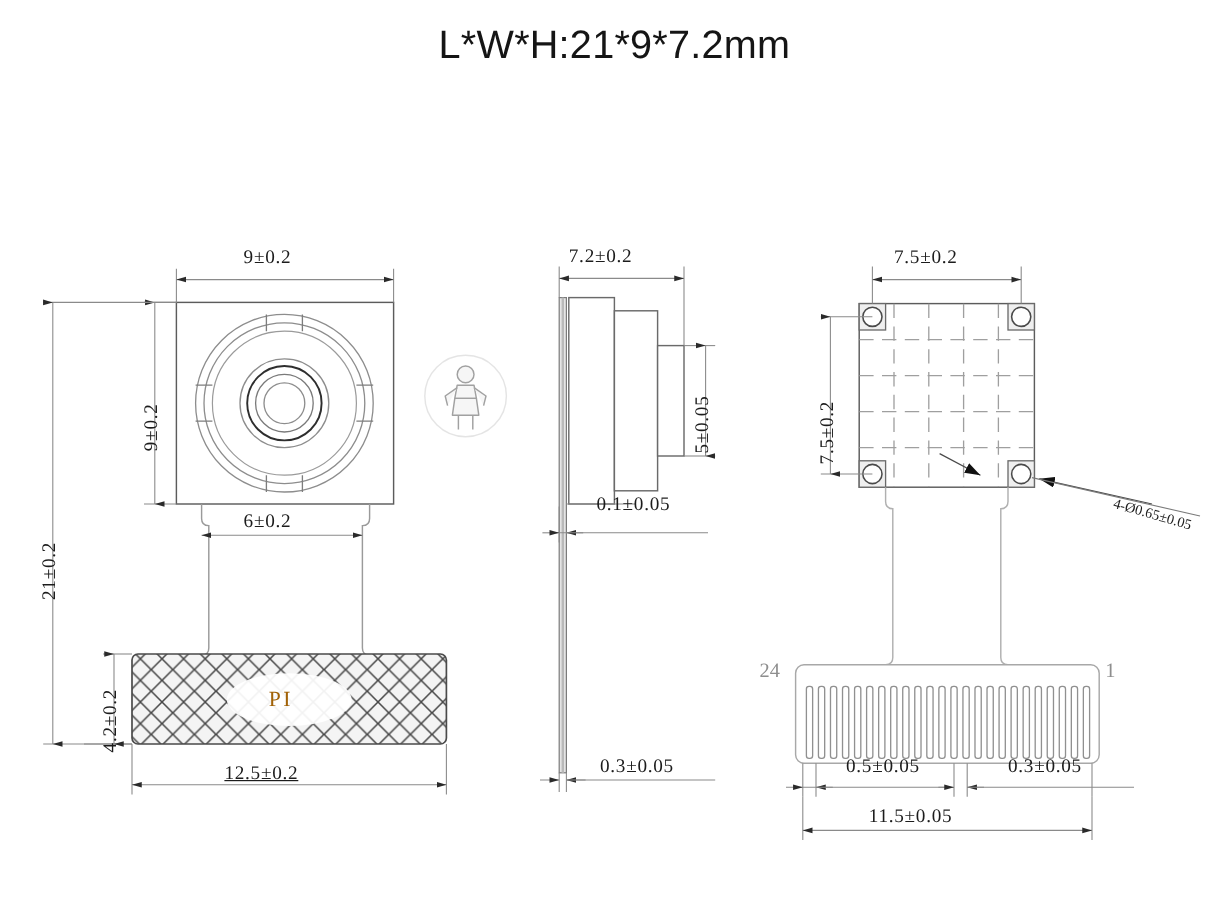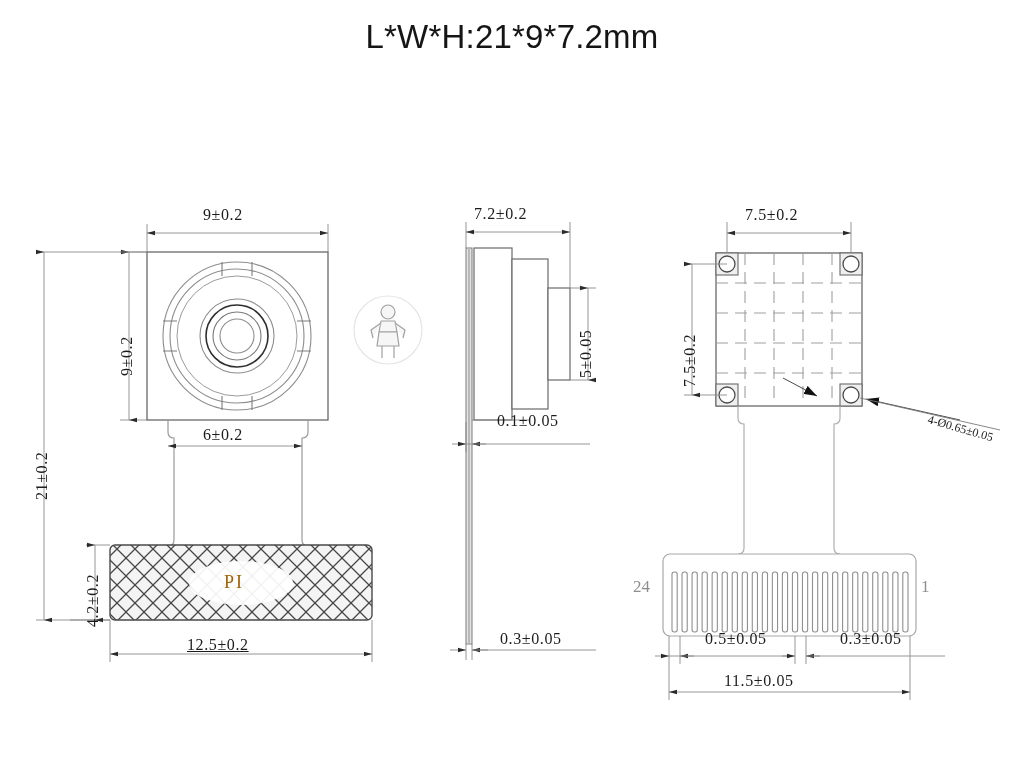--- a/index.html
+++ b/index.html
@@ -44,21 +44,20 @@
     transform-origin: 0 0;
     transform: rotate(-90deg);
   }
   svg { position: absolute; left: 0; top: 0; }
   .lbl-pin {
     position: absolute;
     font-family: "Liberation Serif", serif;
     font-size: 17px;
     color: #8e8e8e;
     white-space: nowrap;
-    margin-top: 28px;
   }
   .pi-label {
     position: absolute;
     font-family: "Liberation Serif", serif;
     font-size: 18px;
     letter-spacing: 2px;
     color: #a16207;
   }
   .leader-text {
     position: absolute;

